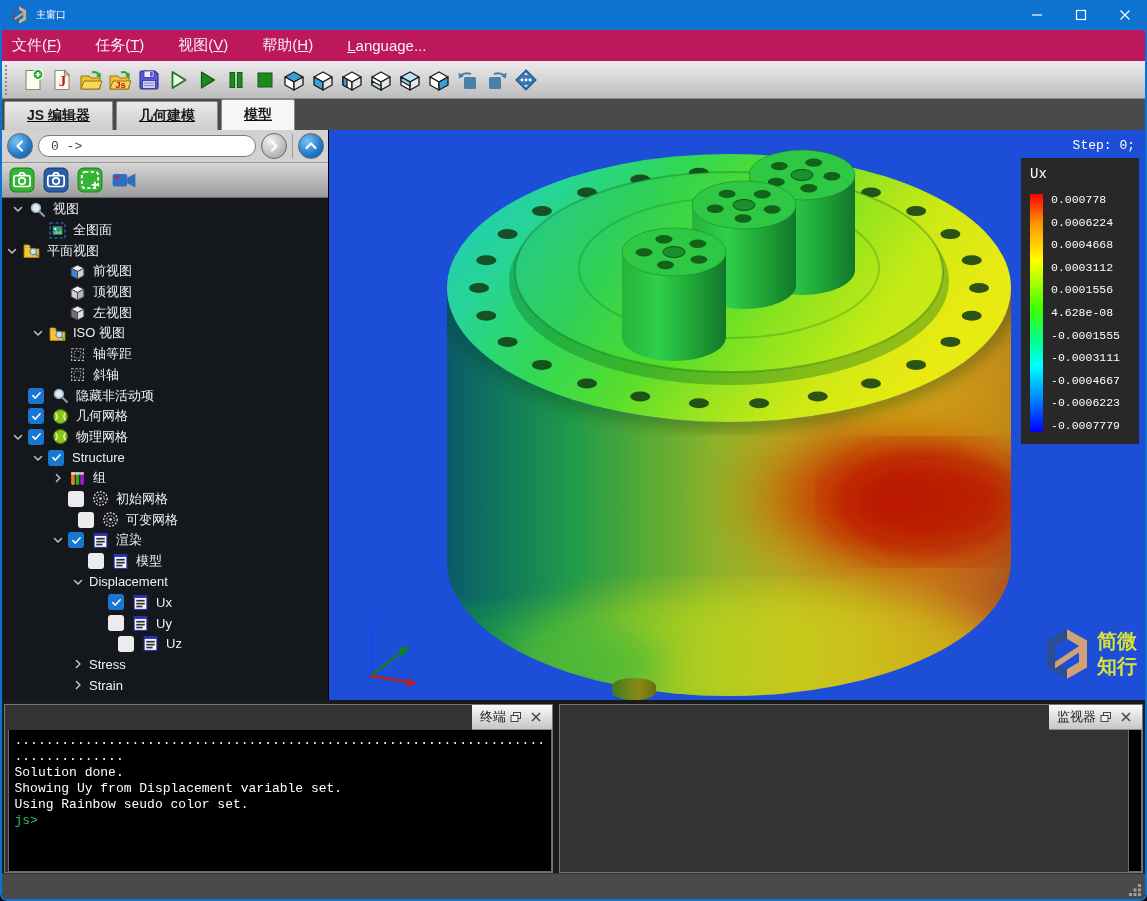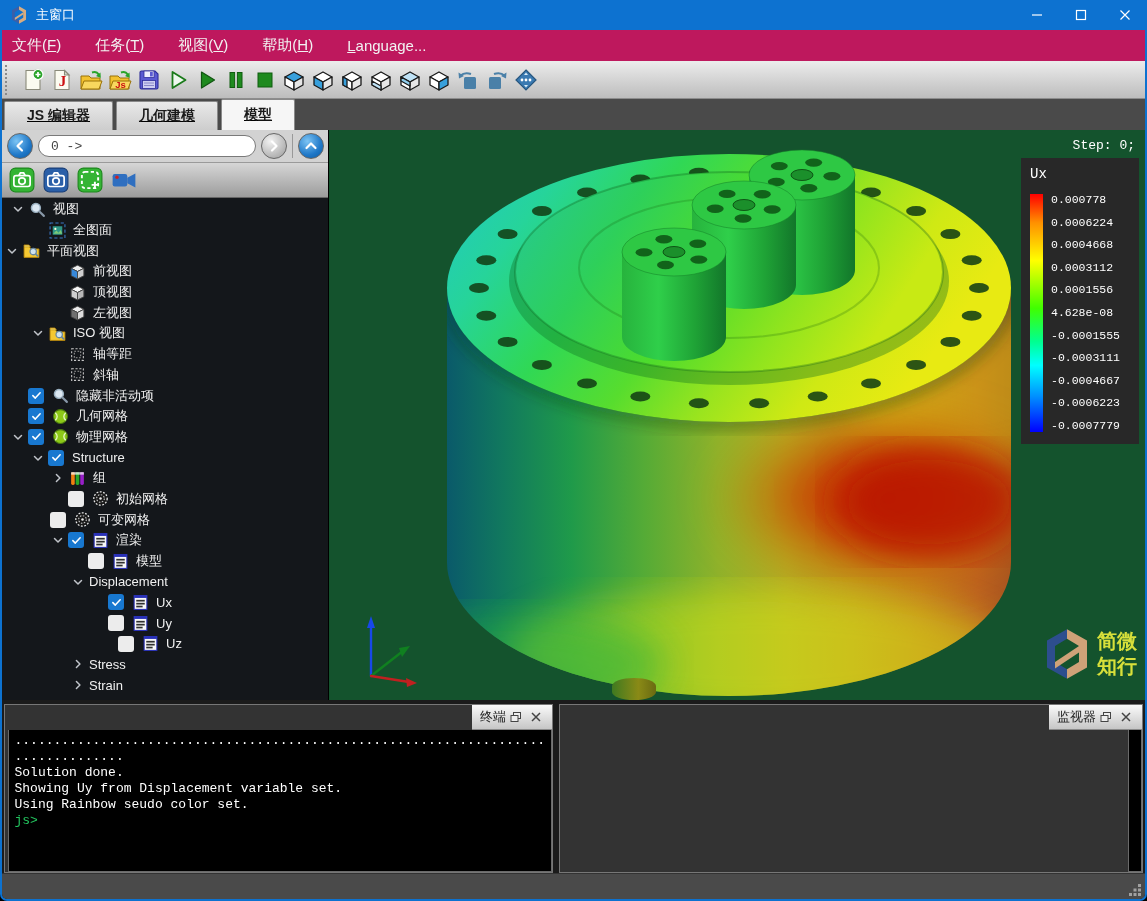--- a/index.html
+++ b/index.html
@@ -4,21 +4,21 @@
 <style>
   * { margin:0; padding:0; box-sizing:border-box; }
   html,body { width:1147px; height:901px; background:#000; font-family:"Liberation Sans", sans-serif; overflow:hidden; }
   .window { width:1147px; height:901px; display:flex; flex-direction:column;
             border-left:2px solid #0d72d0; border-right:2px solid #0d72d0; border-bottom:2px solid #0d72d0;
             border-radius:0 0 7px 7px; background:#2a2a2a; overflow:hidden; }
 
   
   .titlebar { height:30px; background:#0d72d0; display:flex; align-items:center; color:#fff; flex:none; margin:0 -2px; }
   .titlebar .app-logo { width:18px; height:18px; margin:0 8px 0 10px; }
-  .titlebar .title { font-size:13px; }
+  .titlebar .title { font-size:10px; }
   .titlebar .spacer { flex:1; }
   .win-btn { width:44px; height:30px; display:flex; align-items:center; justify-content:center; }
   .win-btn svg { width:12px; height:12px; }
 
   
   .menubar { height:31px; background:#be185d; display:flex; align-items:center; color:#f2f2f2; font-size:15px; flex:none; padding-left:1px; }
   .menu-item { padding:0 9px; margin-right:16px; height:100%; display:flex; align-items:center; }
   .menu-item .mn { text-decoration:underline; }
 
   
@@ -53,21 +53,21 @@
   .tree-row .slot { width:20px; height:16px; display:flex; align-items:center; justify-content:center; flex:none; }
   .tree-row .slot svg { width:14px; height:14px; }
   .cb { width:16px; height:16px; border-radius:3px; background:#ececec; margin-right:7px; flex:none; display:flex; align-items:center; justify-content:center; }
   .cb.on { background:#1878d0; }
   .cb svg { width:13px; height:13px; }
   .ticon { width:18px; height:17px; margin-right:6px; flex:none; display:flex; align-items:center; justify-content:center; }
   .ticon svg { width:17px; height:17px; }
   .tlabel { margin-left:1px; }
 
   
-  .viewport { flex:1; position:relative; background:#14532d; overflow:hidden;text-decoration:underline; }
+  .viewport { flex:1; position:relative; background:#1d4ed8; overflow:hidden;text-decoration:underline; }
   .viewport > svg.model { position:absolute; left:0; top:0; width:816px; height:570px; }
   .step-label { position:absolute; top:8px; right:10px; color:#fff; font-family:"Liberation Mono", monospace; font-size:13px; }
   .legend { position:absolute; top:28px; right:6px; width:118px; background:#282828; padding:8px 6px 12px 9px; }
   .legend-title { color:#fff; font-family:"Liberation Mono", monospace; font-size:14px; margin-bottom:12px; }
   .legend-body { display:flex; }
   .legend-bar { width:13px; height:238px; flex:none;
     background:linear-gradient(to bottom,#ff0000 0%,#ff9000 12%,#ffff00 28%,#40ff00 48%,#00ff90 62%,#00ffff 72%,#0090ff 85%,#0000ff 100%); }
   .legend-vals { height:238px; display:flex; flex-direction:column; justify-content:space-between; margin-left:8px; }
   .legend-val { color:#fff; font-family:"Liberation Mono", monospace; font-size:11.5px; line-height:12px; }
   .brand { position:absolute; right:8px; bottom:20px; display:flex; align-items:center; gap:6px; }
@@ -559,21 +559,21 @@
             <span class="cb"></span>
             <span class="ticon">
               <svg viewBox="0 0 16 16">
                 <circle cx="8" cy="8" r="6.3" fill="#181818" stroke="#e8e8e8" stroke-width="1.2" stroke-dasharray="1.8 1.4"></circle>
                 <circle cx="8" cy="8" r="3.6" fill="none" stroke="#d0d0d0" stroke-width="1" stroke-dasharray="1.5 1.3"></circle>
                 <circle cx="8" cy="8" r="1.2" fill="#e8e8e8"></circle>
               </svg>
             </span>
             <span class="tlabel">初始网格</span>
           </div>
-          <div class="tree-row" style="padding-left: 28px;">
+          <div class="tree-row" style="padding-left: 56px;">
             <span class="slot"></span>
             <span class="cb"></span>
             <span class="ticon">
               <svg viewBox="0 0 16 16">
                 <circle cx="8" cy="8" r="6.3" fill="#181818" stroke="#e8e8e8" stroke-width="1.2" stroke-dasharray="1.8 1.4"></circle>
                 <circle cx="8" cy="8" r="3.6" fill="none" stroke="#d0d0d0" stroke-width="1" stroke-dasharray="1.5 1.3"></circle>
                 <circle cx="8" cy="8" r="1.2" fill="#e8e8e8"></circle>
               </svg>
             </span>
             <span class="tlabel">可变网格</span>

